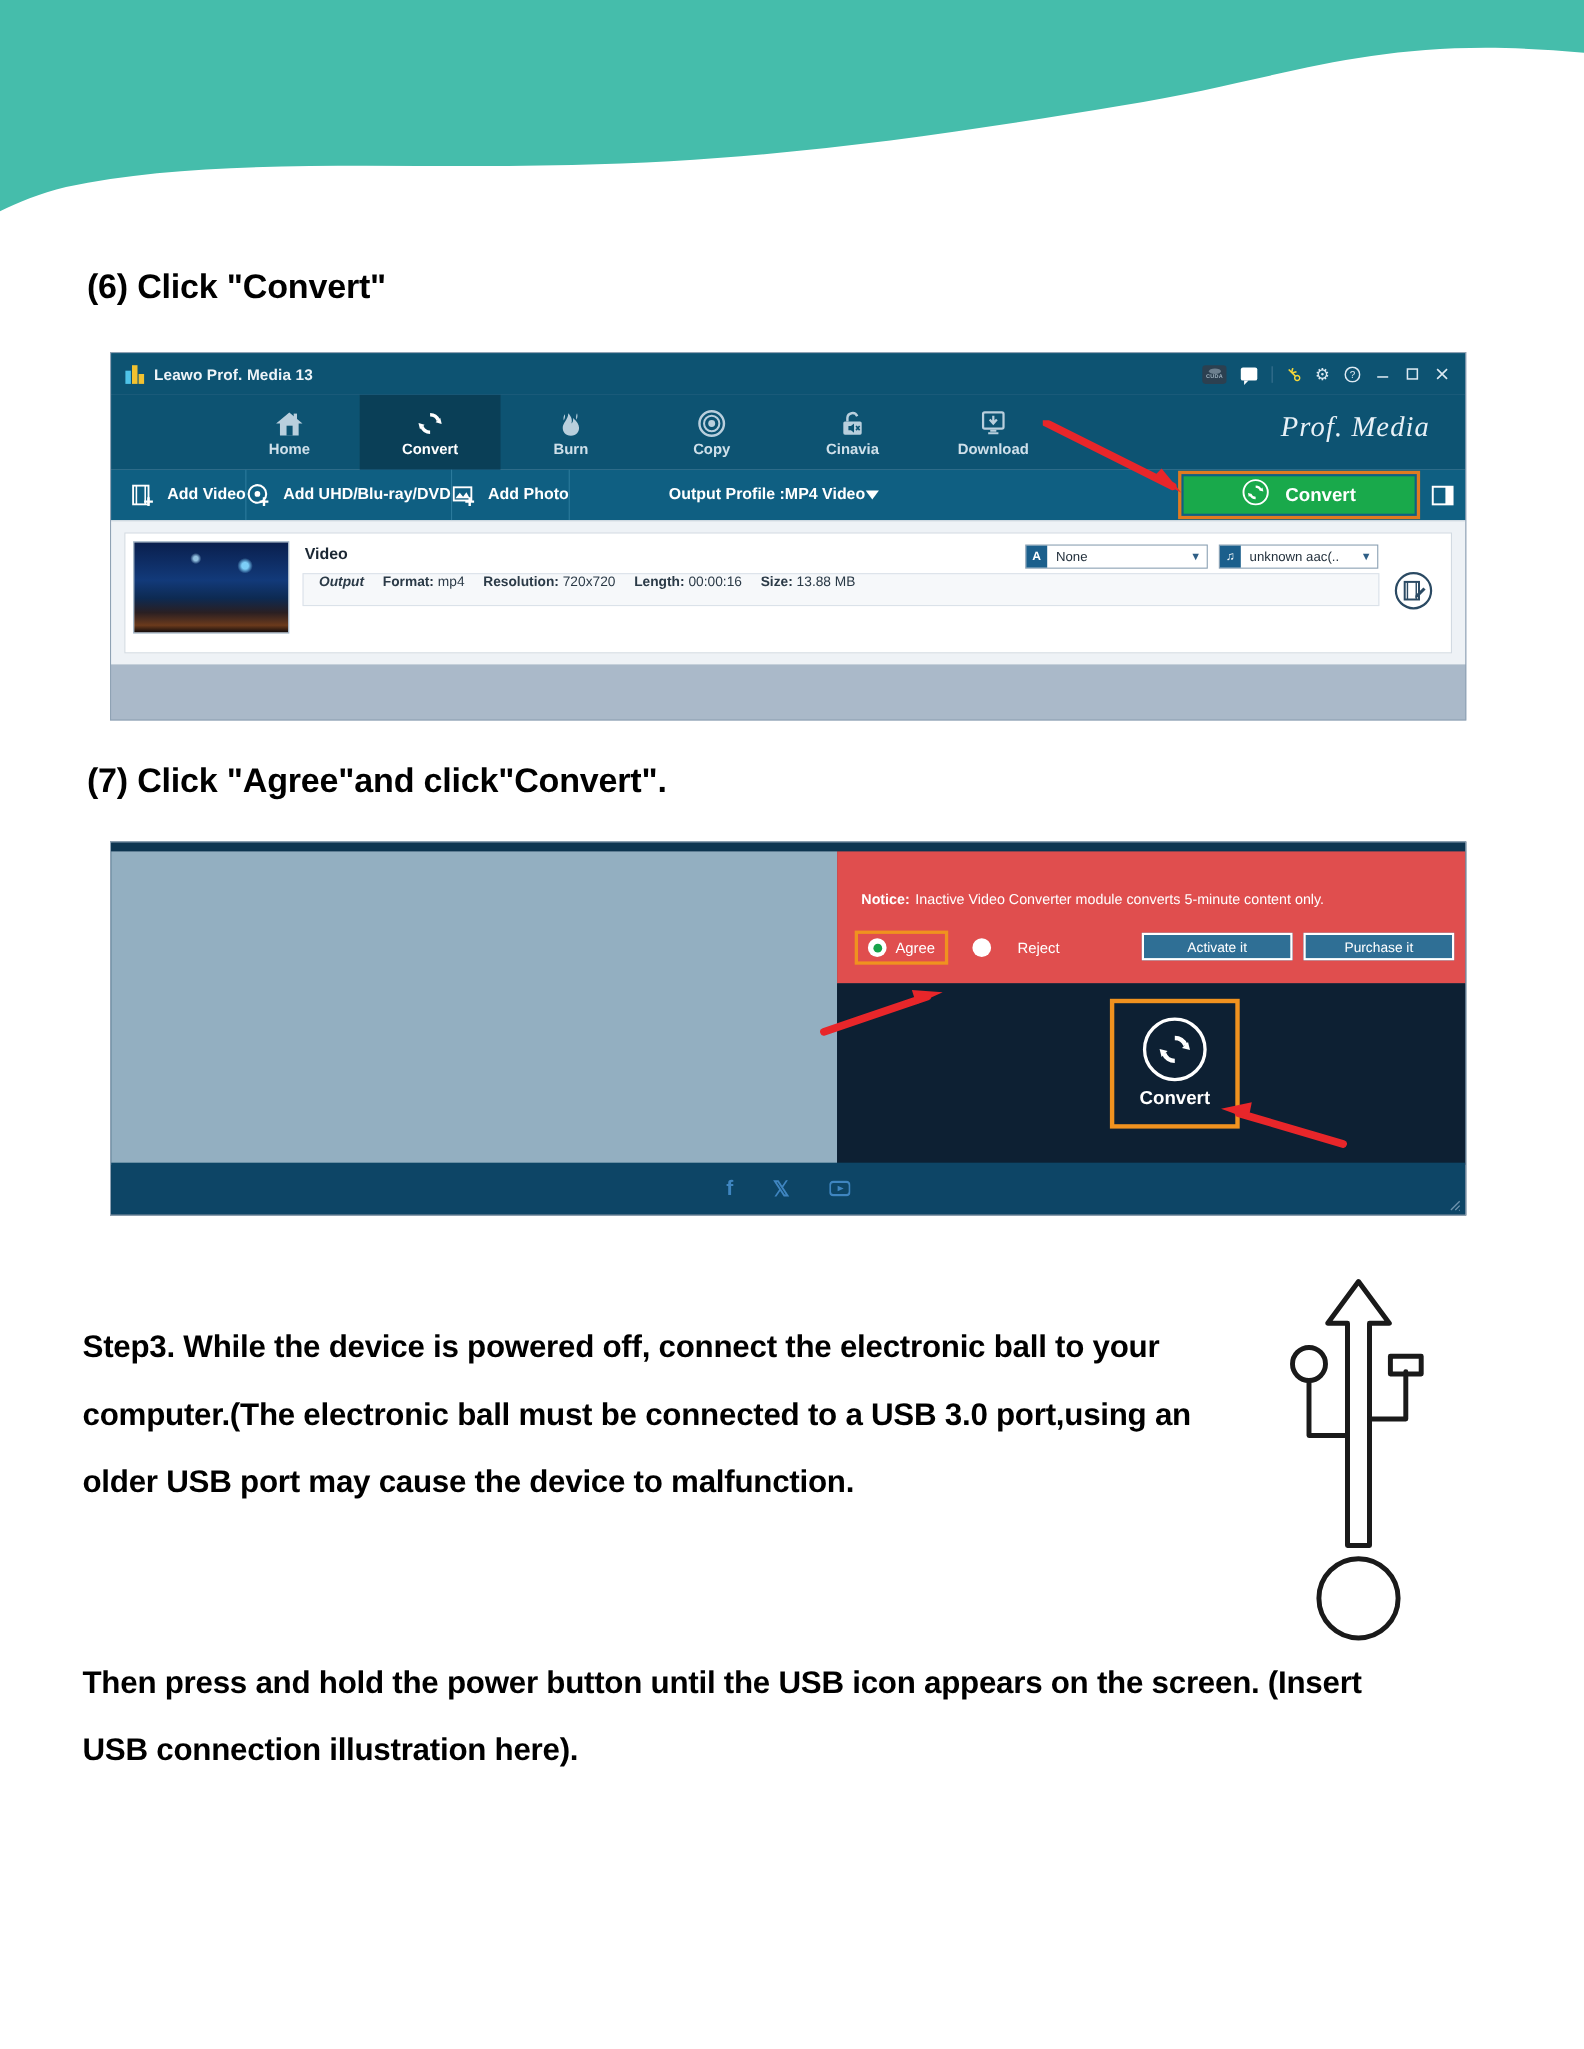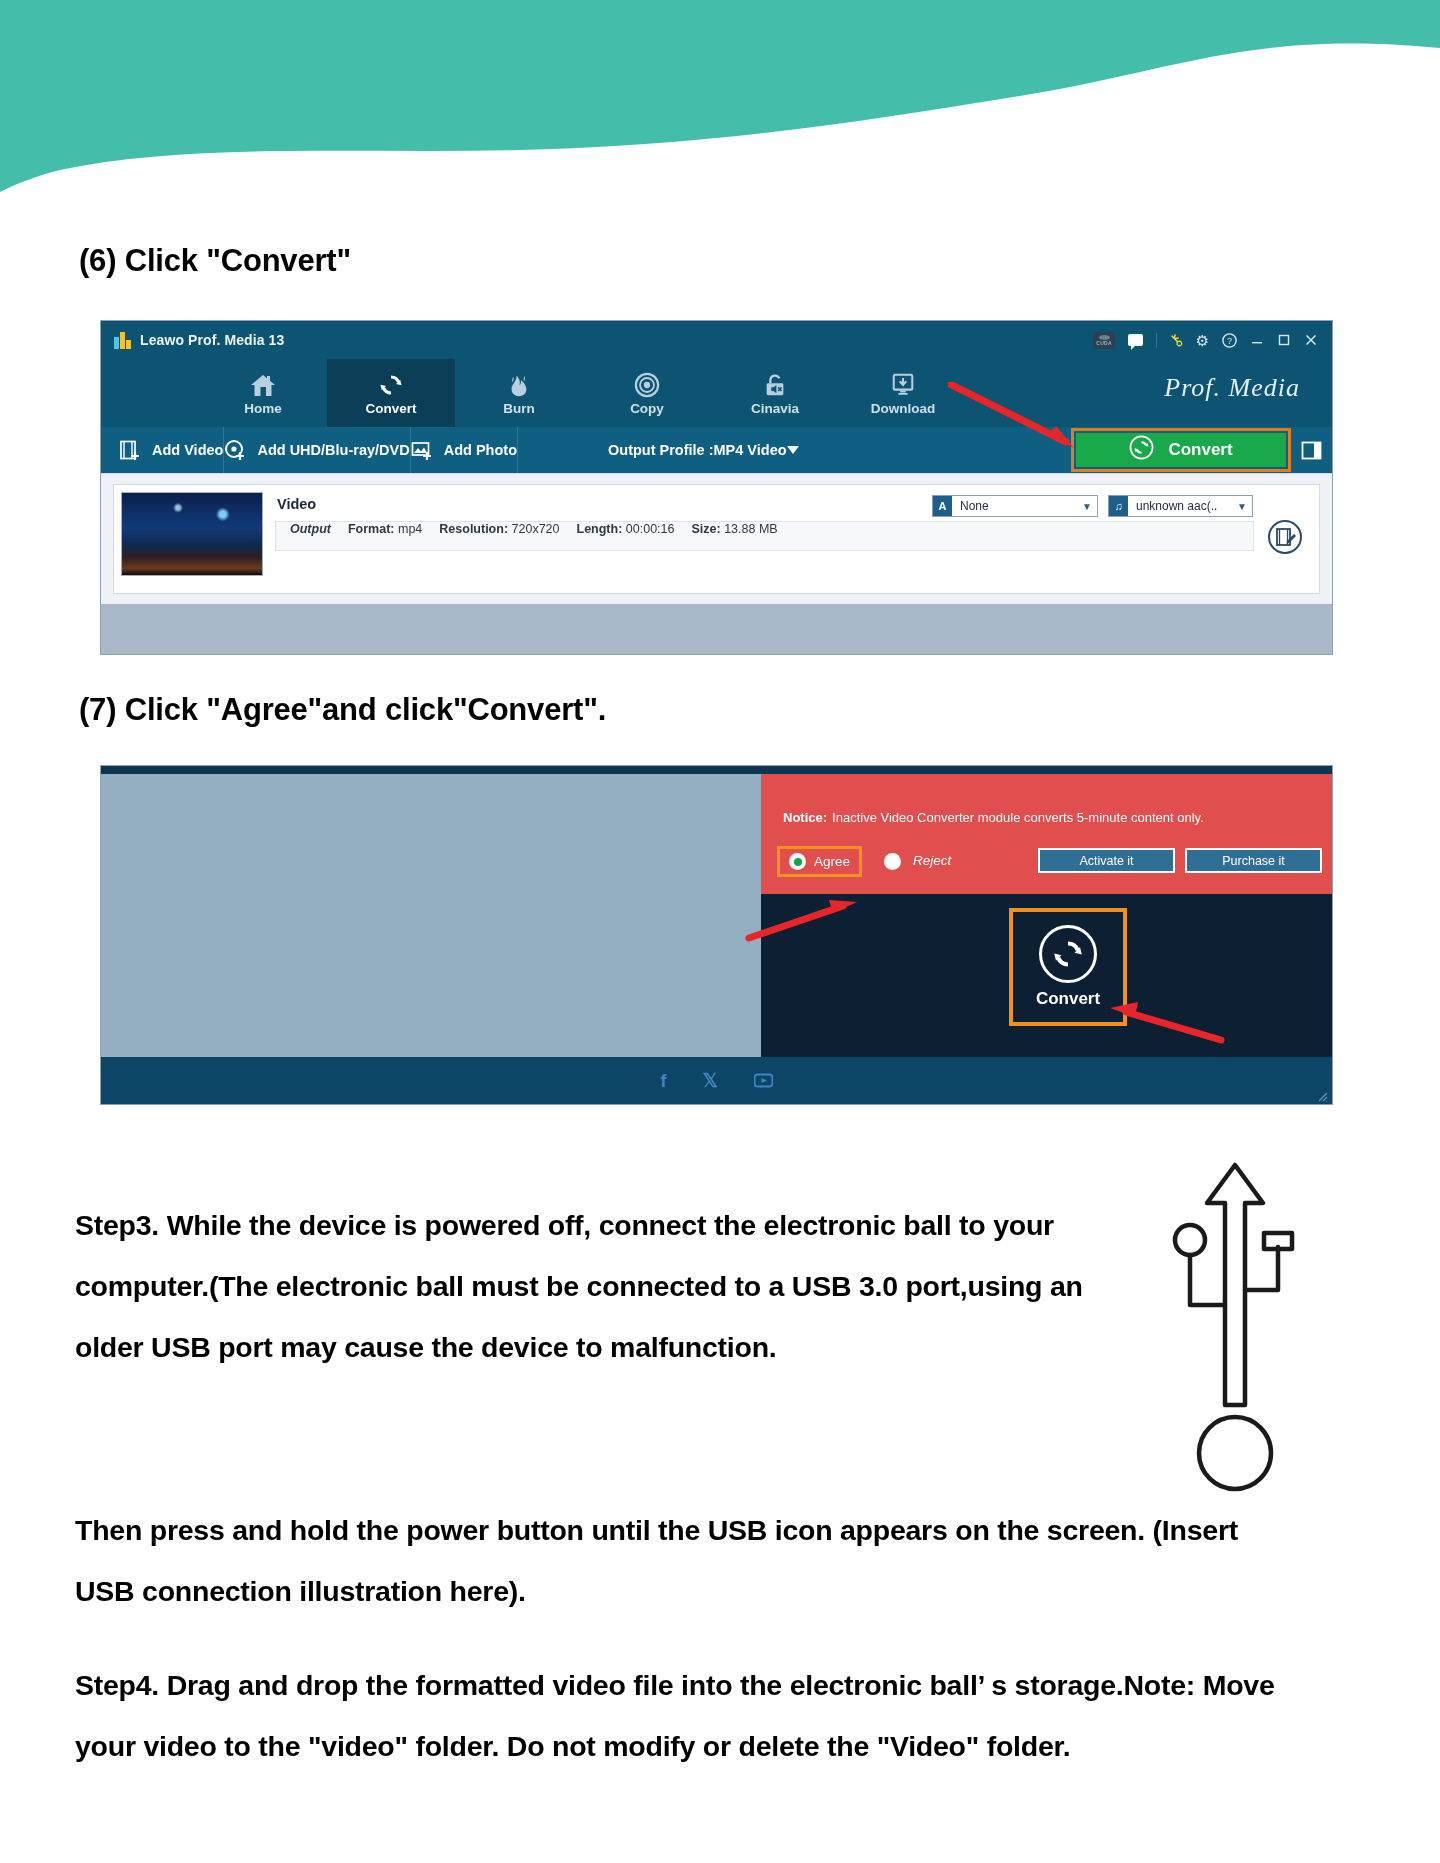--- a/index.html
+++ b/index.html
@@ -157,21 +157,21 @@
   }
   .notice-text {
     position:absolute; left:22px; top:36px; color:#fff; font-size:13px; white-space:nowrap;
   }
   .notice-text b { font-weight:700; margin-right:5px; }
   .consent-row { position:absolute; left:16px; top:72px; display:flex; align-items:center; gap:0; }
   .agree-hl { border:3px solid #f0921f; padding:4px 9px; display:flex; align-items:center; gap:8px; }
   .radio { width:17px;height:17px;border-radius:50%;background:#fff;display:flex;align-items:center;justify-content:center; }
   .radio .dot { width:8px;height:8px;border-radius:50%;background:#16a34a; }
   .consent-lbl { color:#fff; font-size:13.5px; }
-  .reject-grp { display:flex; gap:12px; margin-left:22px;font-style:italic; }
+  .reject-grp { display:flex; align-items:center; gap:24px; margin-left:22px; }
   .pill-btns { position:absolute; right:12px; top:74px; display:flex; gap:10px; }
   .pill {
     width:137px;height:25px;background:#2f6f95;border:2px solid #fff;color:#fff;
     font-size:12.5px; display:flex;align-items:center;justify-content:center;
   }
   .s2-dark {
     position:absolute; left:660px; top:128px; width:573px; height:165px; background:#0d2033;
   }
   .conv-hl2 {
     position:absolute; left:248px; top:14px; width:118px; height:118px;
@@ -533,15 +533,14 @@
       <path d="M65,150 L30,150 L30,100"></path>
       <circle cx="30" cy="85" r="15"></circle>
       <path d="M85,135 L118,135 L118,92"></path>
       <path d="M104,78 L132,78 L132,94 L104,94 Z"></path>
       <circle cx="75" cy="298" r="36"></circle>
     </g>
   </svg>
 
   <div class="para" id="p1">Step3. While the device is powered off, connect the electronic ball to your computer.(The electronic ball must be connected to a USB 3.0 port,using an older USB port may cause the device to malfunction.</div>
   <div class="para" id="p2">Then press and hold the power button until the USB icon appears on the screen. (Insert USB connection illustration here).</div>
-  <div class="para" id="p3">Step4. Drag and drop the formatted video file into the electronic ball’ s storage.Note: Move your video to the "video" folder. Do not modify or delete the "Video" folder.</div>
 
 </div>
 
 </body></html>

